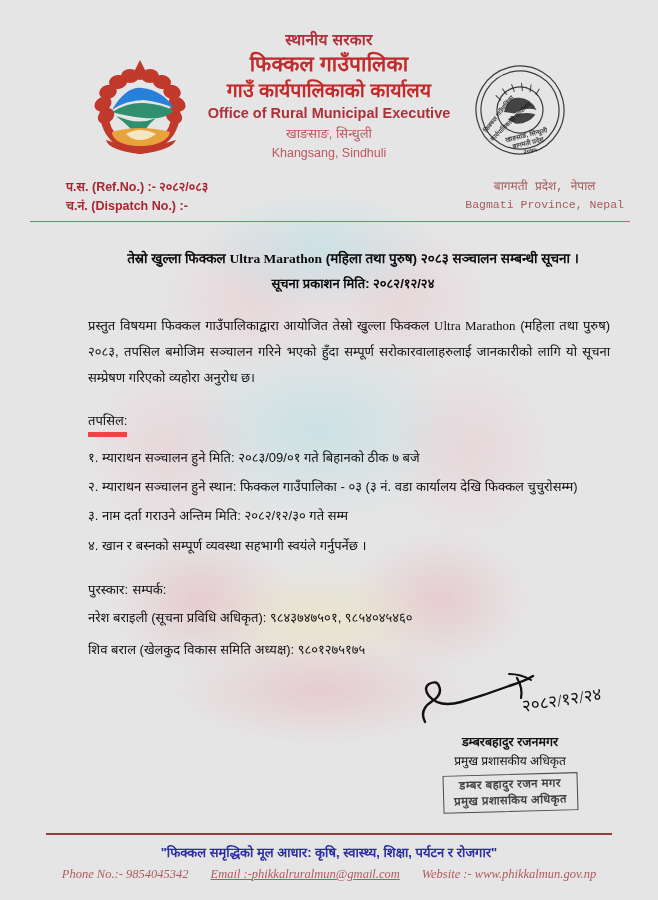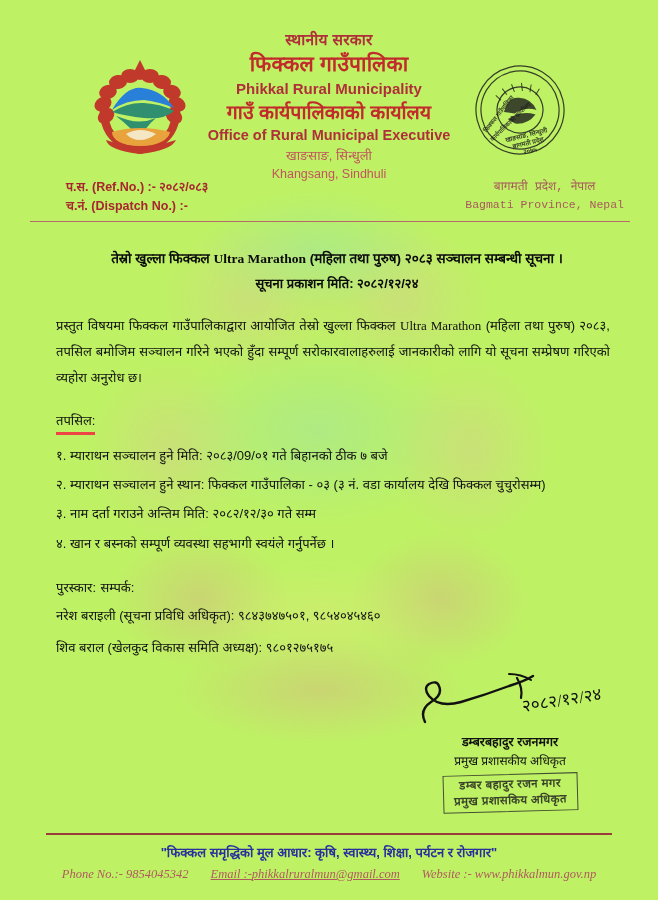--- a/index.html
+++ b/index.html
@@ -10,21 +10,21 @@
     background: #ffffff;
     font-family: "Liberation Sans", sans-serif;
     overflow: hidden;
     position: relative;
   }
 
   .page {
     position: relative;
     width: 658px;
     height: 900px;
-    background: #bef264;
+    background: #e5e5e5;
     overflow: hidden;
   }
 
   
   .watermark {
     position: absolute;
     left: 0; top: 0;
     width: 658px; height: 900px;
     pointer-events: none;
     z-index: 0;
@@ -140,20 +140,21 @@
     background: #b86a6a;
     margin: 4px 28px 0 30px;
   }
 
   
   .body {
     position: relative;
     z-index: 2;
     padding: 0 40px 0 56px;
     color: #111;
+    margin-left: 32px;
   }
   .title-block {
     text-align: center;
     margin-top: 24px;
   }
   .title-line {
     font-size: 13.5px;
     font-weight: bold;
     line-height: 1.9;
     color: #0a0a0a;
@@ -174,21 +175,21 @@
     color: #111;
     padding-right: 8px;
   }
   .para .ltn { font-family: "Liberation Serif", serif; }
 
   .section-head {
     margin-top: 20px;
     font-size: 13px;
     color: #111;
     display: inline-block;
-    border-bottom: 3px solid #ef4444;
+    border-bottom: 5px solid #ef4444;
     padding-bottom: 1px;
     line-height: 1.5;
   }
   .section-head.no-ul { border-bottom: none; }
 
   .list { margin-top: 6px; }
   .list-item {
     font-size: 13px;
     line-height: 2.25;
     color: #111;
@@ -331,21 +332,20 @@
         <path d="M30 62 Q46 74 54 86 Q58 74 70 64 Q56 70 42 66 Z" fill="#2f8f6f"></path>
         <path d="M26 78 Q54 70 84 78 Q82 90 54 93 Q26 90 26 78 Z" fill="#e8a33d"></path>
         <path d="M40 80 Q54 72 70 80 Q62 86 54 86 Q46 86 40 80 Z" fill="#f4e7c4"></path>
         <path d="M20 86 Q54 98 90 86 Q86 96 54 100 Q22 96 20 86 Z" fill="#c0392b"></path>
       </g>
     </svg>
 
     <div class="header-text">
       <div class="h-np1">स्थानीय सरकार</div>
       <div class="h-np2">फिक्कल गाउँपालिका</div>
-      <div class="h-en1">Phikkal Rural Municipality</div>
       <div class="h-np3">गाउँ कार्यपालिकाको कार्यालय</div>
       <div class="h-en2">Office of Rural Municipal Executive</div>
       <div class="h-np4">खाङसाङ, सिन्धुली</div>
       <div class="h-en3">Khangsang, Sindhuli</div>
     </div>
 
     <svg class="seal" viewBox="0 0 104 110">
       <g transform="rotate(-14 52 52)" fill="none" stroke="#1d1d1d" stroke-width="1.2" opacity=".85">
         <circle cx="52" cy="52" r="44"></circle>
         <circle cx="52" cy="52" r="39"></circle>

